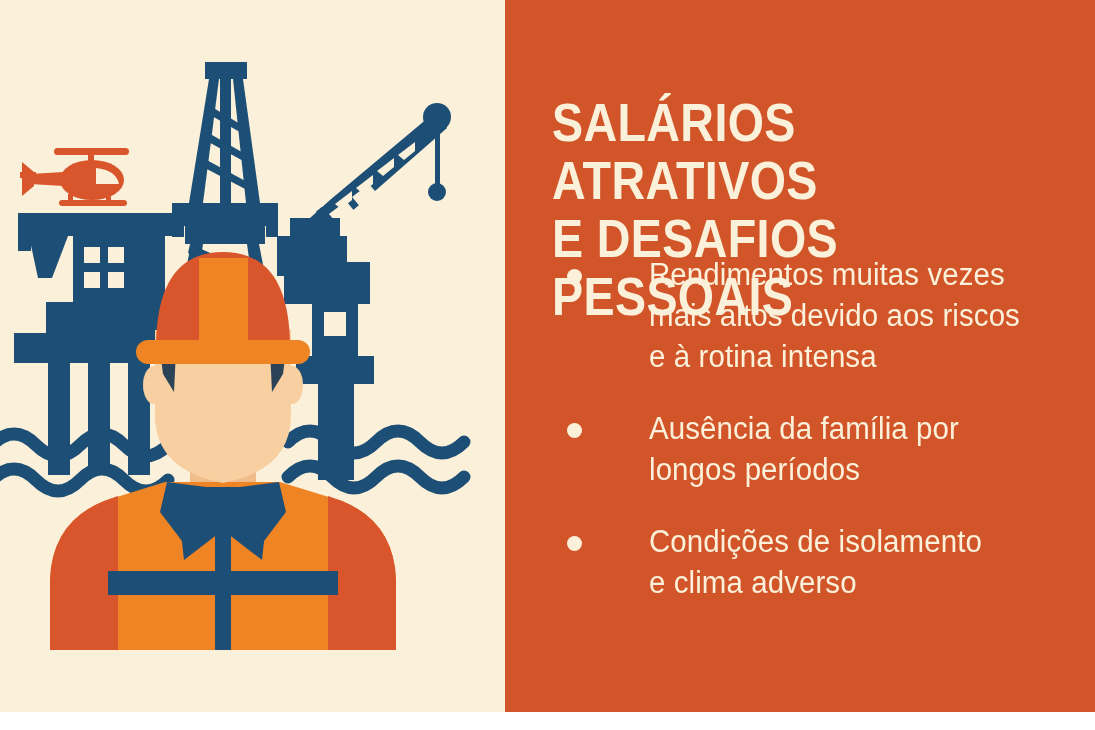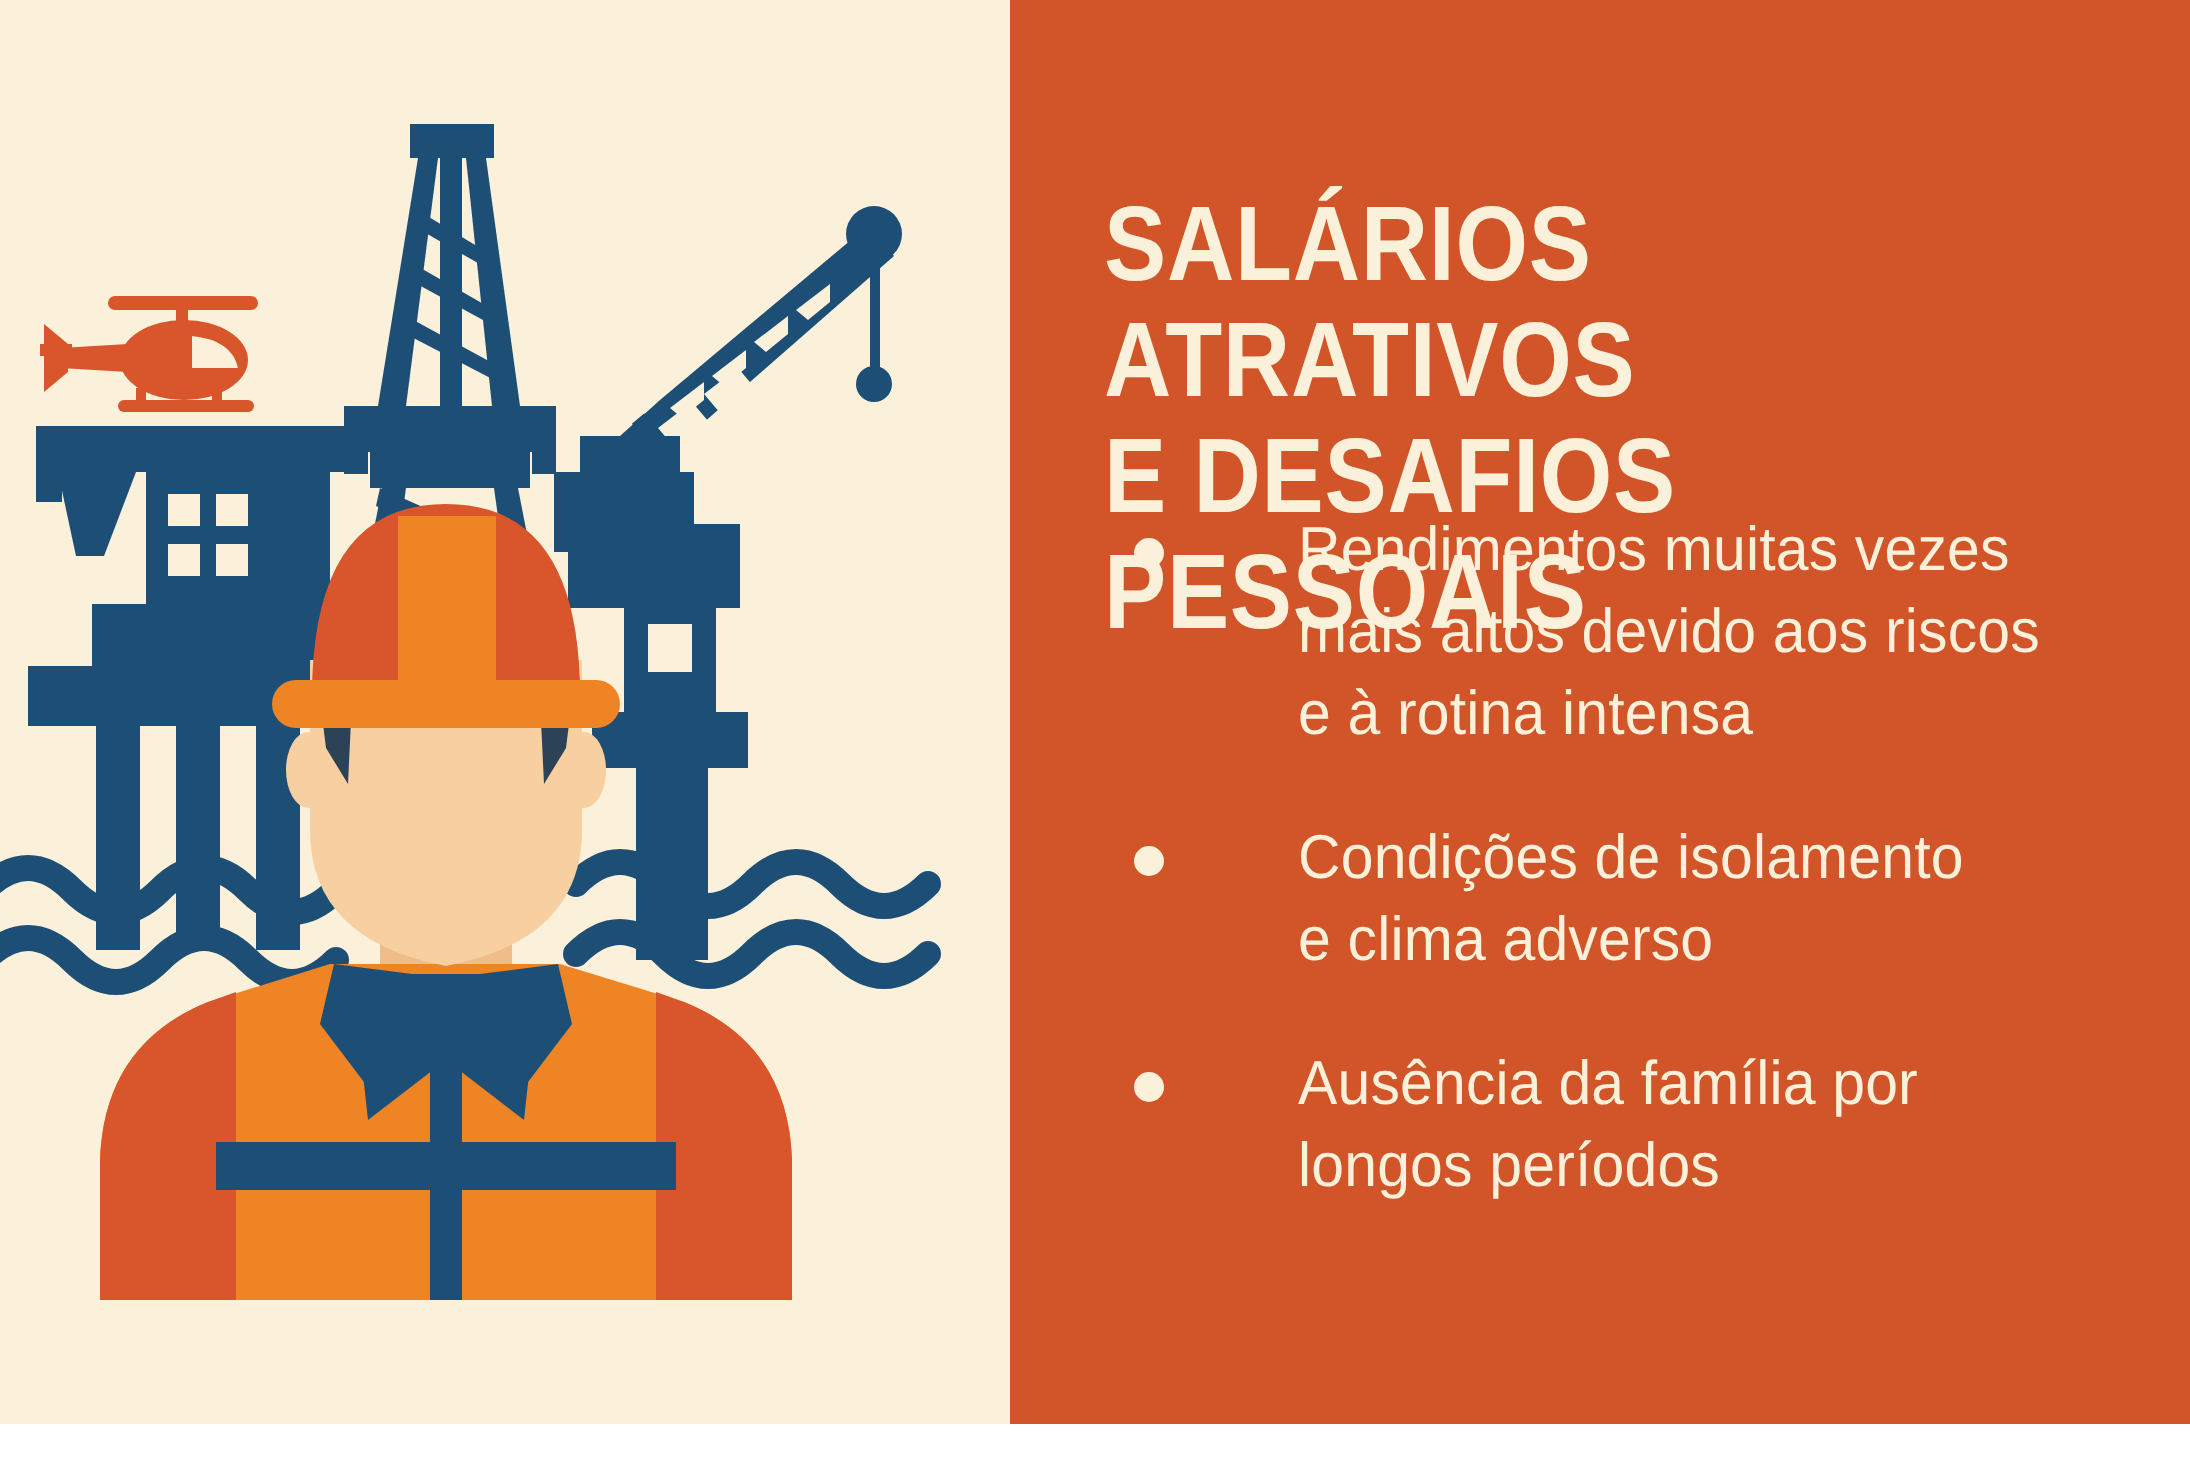--- a/index.html
+++ b/index.html
@@ -260,24 +260,24 @@
 
     <ul id="bullet-list">
       <li class="bullet-item">
         <span class="bullet-dot"></span>
         <span class="bullet-text">Rendimentos muitas vezes
 mais altos devido aos riscos
 e à rotina intensa</span>
       </li>
       <li class="bullet-item">
         <span class="bullet-dot"></span>
+        <span class="bullet-text">Ausência da família por
+longos períodos</span>
+      </li>
+      <li class="bullet-item">
+        <span class="bullet-dot"></span>
         <span class="bullet-text">Condições de isolamento
 e clima adverso</span>
       </li>
-      <li class="bullet-item">
-        <span class="bullet-dot"></span>
-        <span class="bullet-text">Ausência da família por
-longos períodos</span>
-      </li>
     </ul>
 
   </div>
 </div>
 
 </body></html>

